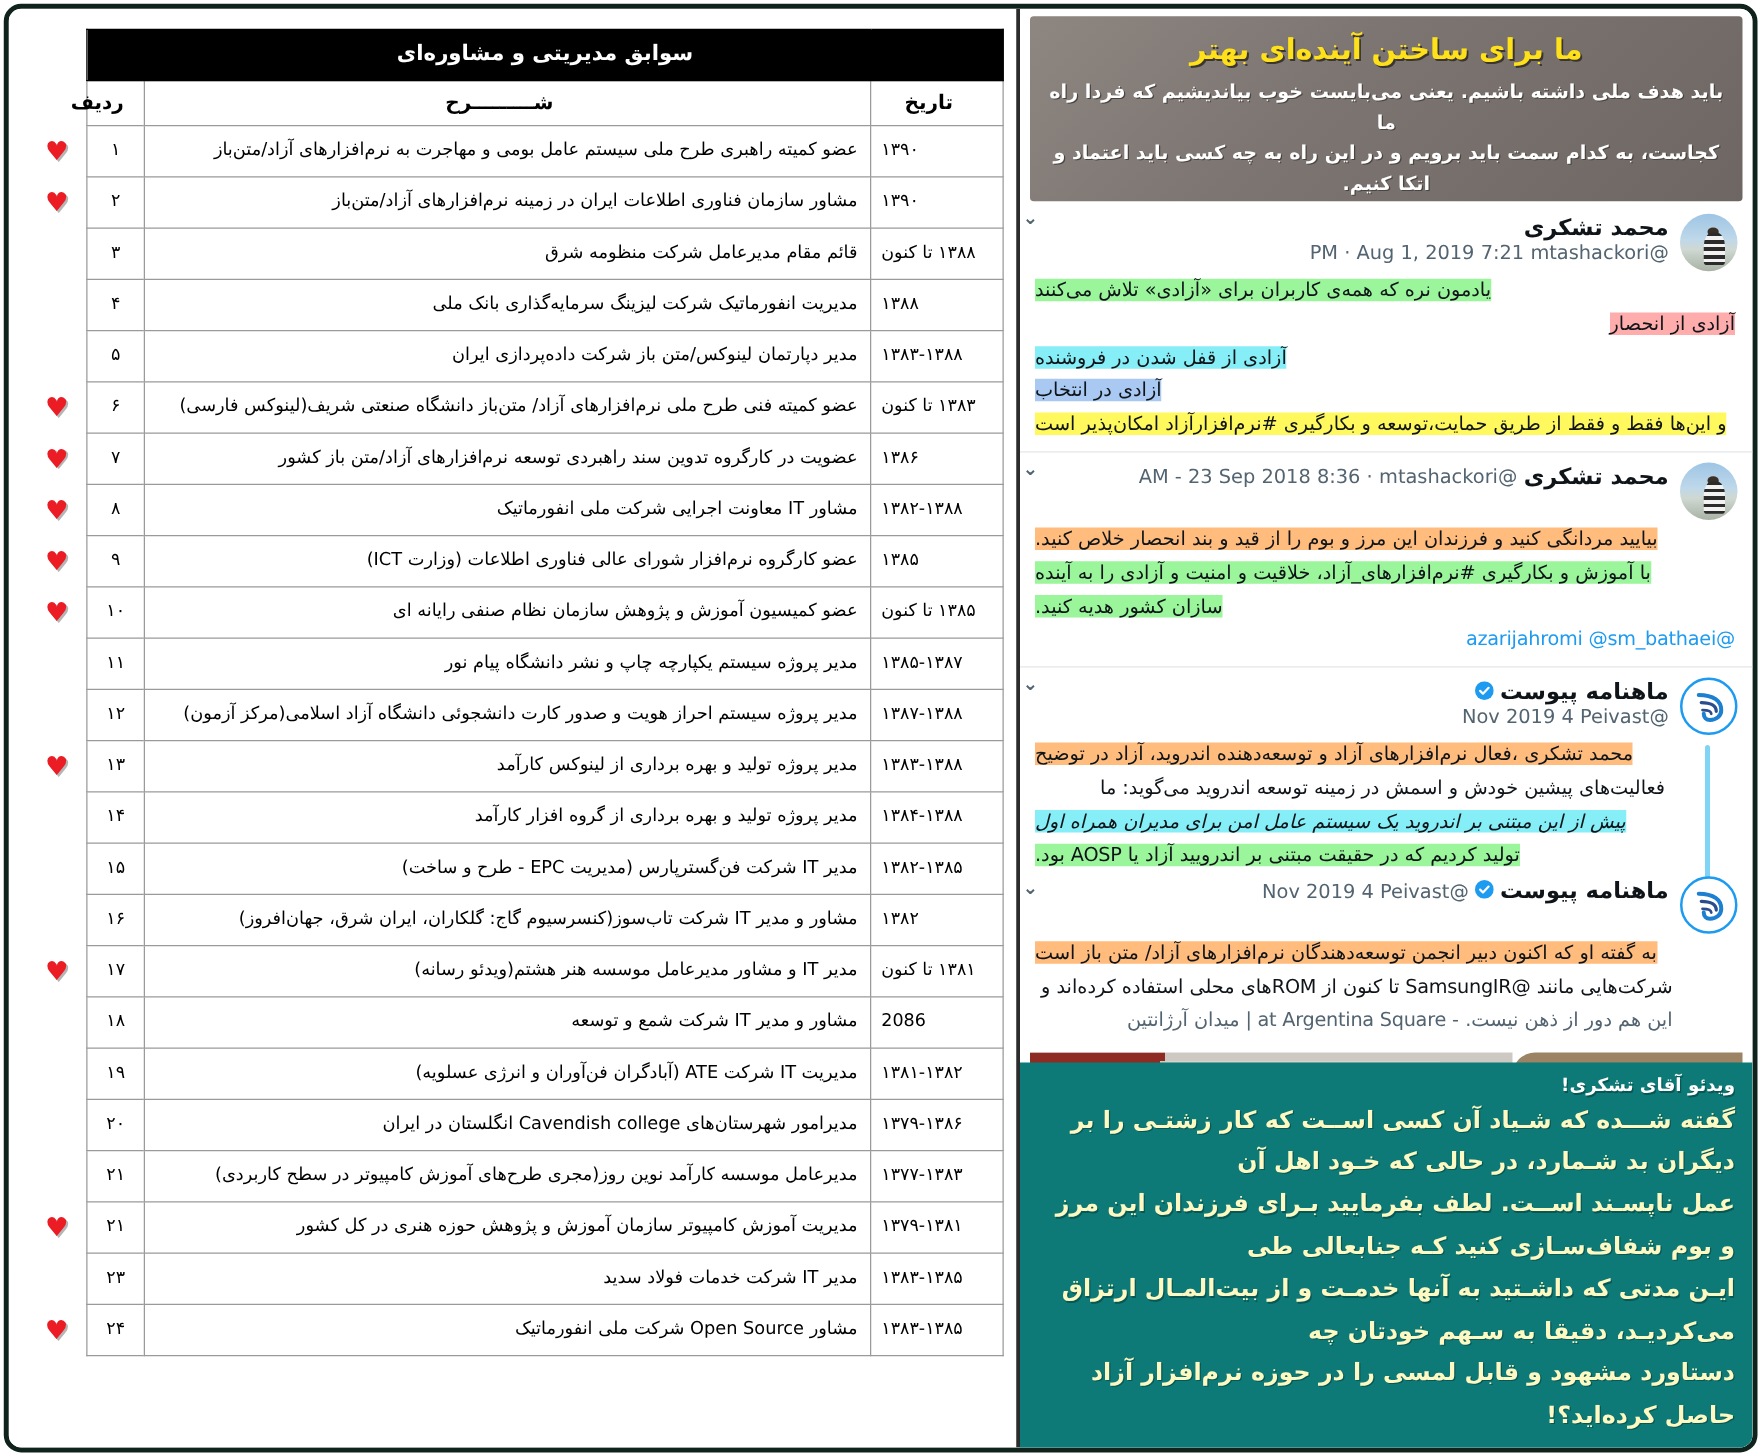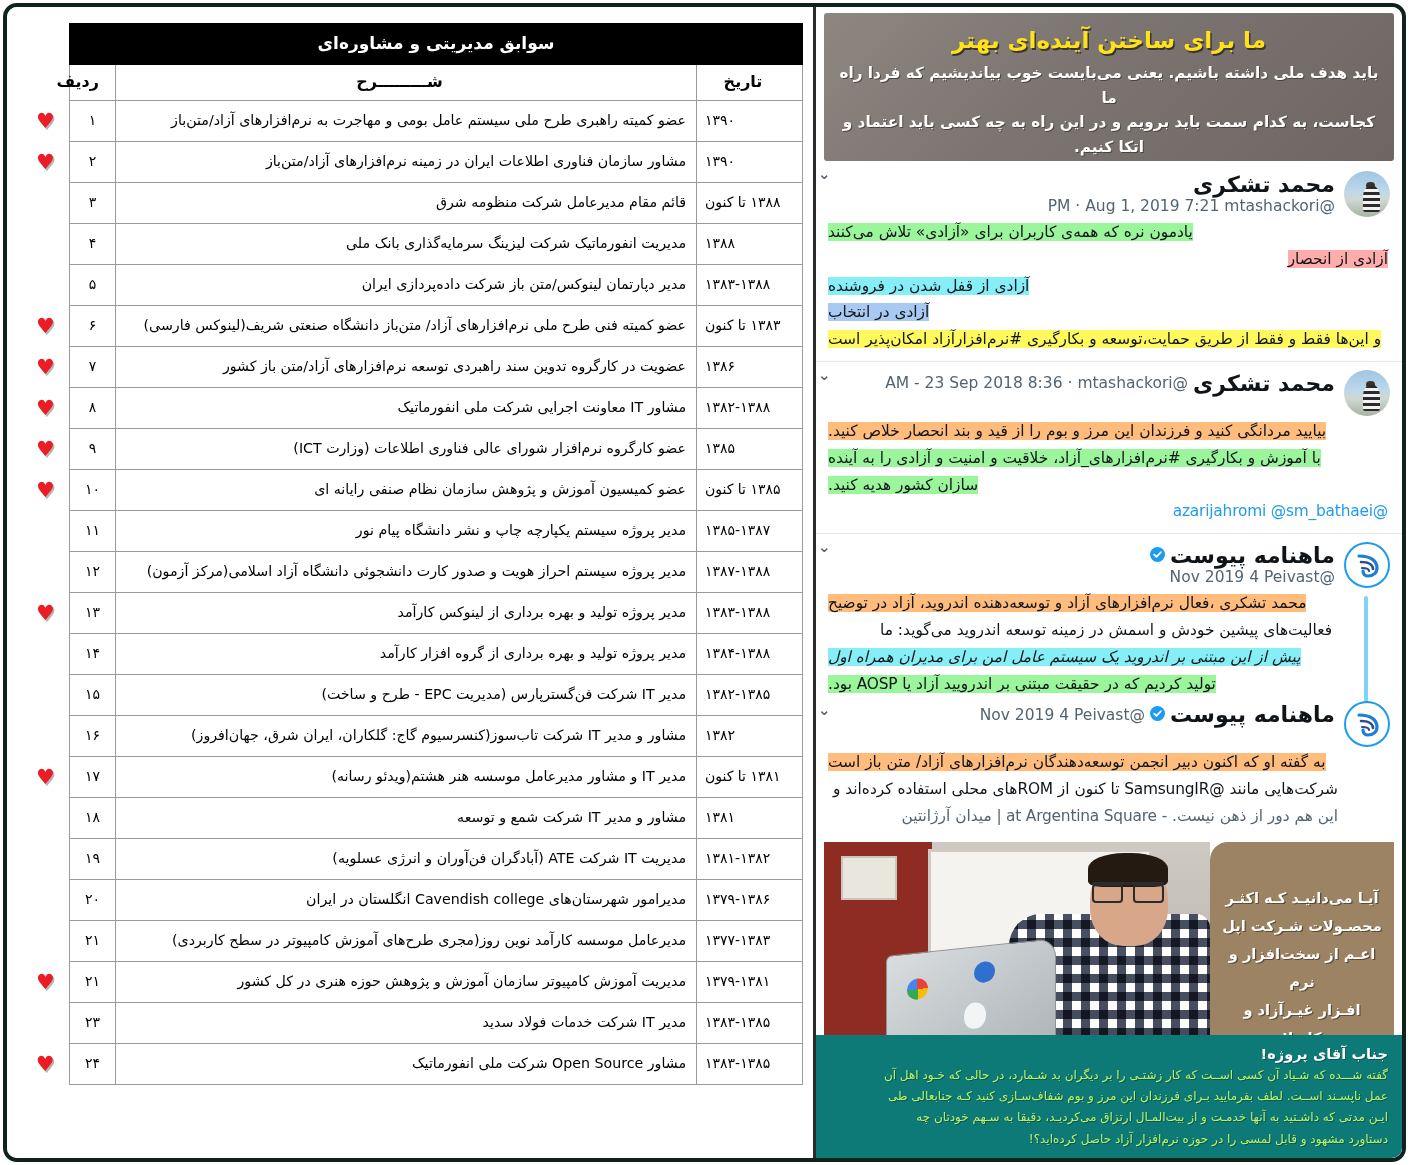--- a/index.html
+++ b/index.html
@@ -173,21 +173,21 @@
     width: 46px; height: 46px; flex: 0 0 46px;
     border-radius: 50%;
     border: 2.4px solid #1d9bf0;
     background: #fff;
     position: relative;
   }
   .avatar-peivast svg { position: absolute; left: 7px; top: 7px; }
 
   .tw-names { flex: 1; min-width: 0; padding-top: 1px; }
   .tw-line1 { display: flex; align-items: center; gap: 5px; flex-wrap: wrap; }
-  .tw-name { font-size: 22px; font-weight: bold; color: #0f1419; }
+  .tw-name { font-size: 18px; font-weight: bold; color: #0f1419; }
   .tw-handle { font-size: 15.5px; color: #536471; }
   .tw-time { font-size: 15.5px; color: #536471; }
   .verified { color: #1d9bf0; font-size: 14px; line-height: 1; }
   .chev {
     position: absolute;
     left: 2px; top: 4px;
     color: #536471; font-size: 15px; font-weight: bold;
   }
   .tw-body {
     font-size: 15.4px;
@@ -334,21 +334,21 @@
     left: 0; right: 0; bottom: 0;
     background: #0d7a77;
     padding: 10px 14px 14px 14px;
     text-align: right;
   }
   .footer-title {
     color: #ffffff; font-size: 14.6px; font-weight: bold;
     margin-bottom: 3px; text-shadow: 1px 1px 0 #075754;
   }
   .footer-body {
-    color: #bef264; font-size: 12px; font-weight: normal;
+    color: #fef9c3; font-size: 19px; font-weight: bold;
     line-height: 1.78; letter-spacing: -0.3px;
     text-shadow: 1px 1px 0 #075754;
   }
 </style>
 </head>
 <body>
 
 <div id="root">
 <div class="frame">
 
@@ -467,21 +467,21 @@
               <td class="cell c-radif">١۶</td>
               <td class="c-heart"></td>
             </tr>
             <tr>
               <td class="cell c-tarikh">١٣٨١ تا کنون</td>
               <td class="cell c-sharh">مدیر IT و مشاور مدیرعامل موسسه هنر هشتم(ویدئو رسانه)</td>
               <td class="cell c-radif">١٧</td>
               <td class="c-heart"><span class="heart">♥</span></td>
             </tr>
             <tr>
-              <td class="cell c-tarikh">١٣٨١</td>
+              <td class="cell c-tarikh">2086</td>
               <td class="cell c-sharh">مشاور و مدیر IT شرکت شمع و توسعه</td>
               <td class="cell c-radif">١٨</td>
               <td class="c-heart"></td>
             </tr>
             <tr>
               <td class="cell c-tarikh">١٣٨٢-١٣٨١</td>
               <td class="cell c-sharh">مدیریت IT شرکت ATE (آبادگران فن‌آوران و انرژی عسلویه)</td>
               <td class="cell c-radif">١٩</td>
               <td class="c-heart"></td>
             </tr>
@@ -666,21 +666,21 @@
         <div class="laptop">
           <div class="sticker1"></div>
           <div class="sticker2"></div>
           <div class="apple-logo"></div>
         </div>
         <div class="laptop-base"></div>
       </div>
     </div>
 
     <div class="footer">
-      <div class="footer-title">جناب آقای پروژه!</div>
+      <div class="footer-title">ویدئو آقای تشکری!</div>
       <div class="footer-body">
         <div>گفته شـــده که شـیاد آن کسی اســت که کار زشتـی را بر دیگران بد شـمارد، در حالی که خـود اهل آن</div>
         <div>عمل ناپسـند اســت. لطف بفرمایید بـرای فرزندان این مرز و بوم شفاف‌سـازی کنید کـه جنابعالی طی</div>
         <div>ایـن مدتی که داشـتید به آنها خدمـت و از بیت‌المـال ارتزاق می‌کردیـد، دقیقا به سـهم خودتان چه</div>
         <div>دستاورد مشهود و قابل لمسی را در حوزه نرم‌افزار آزاد حاصل کرده‌اید؟!</div>
       </div>
     </div>
 
   </div>
   </div>

